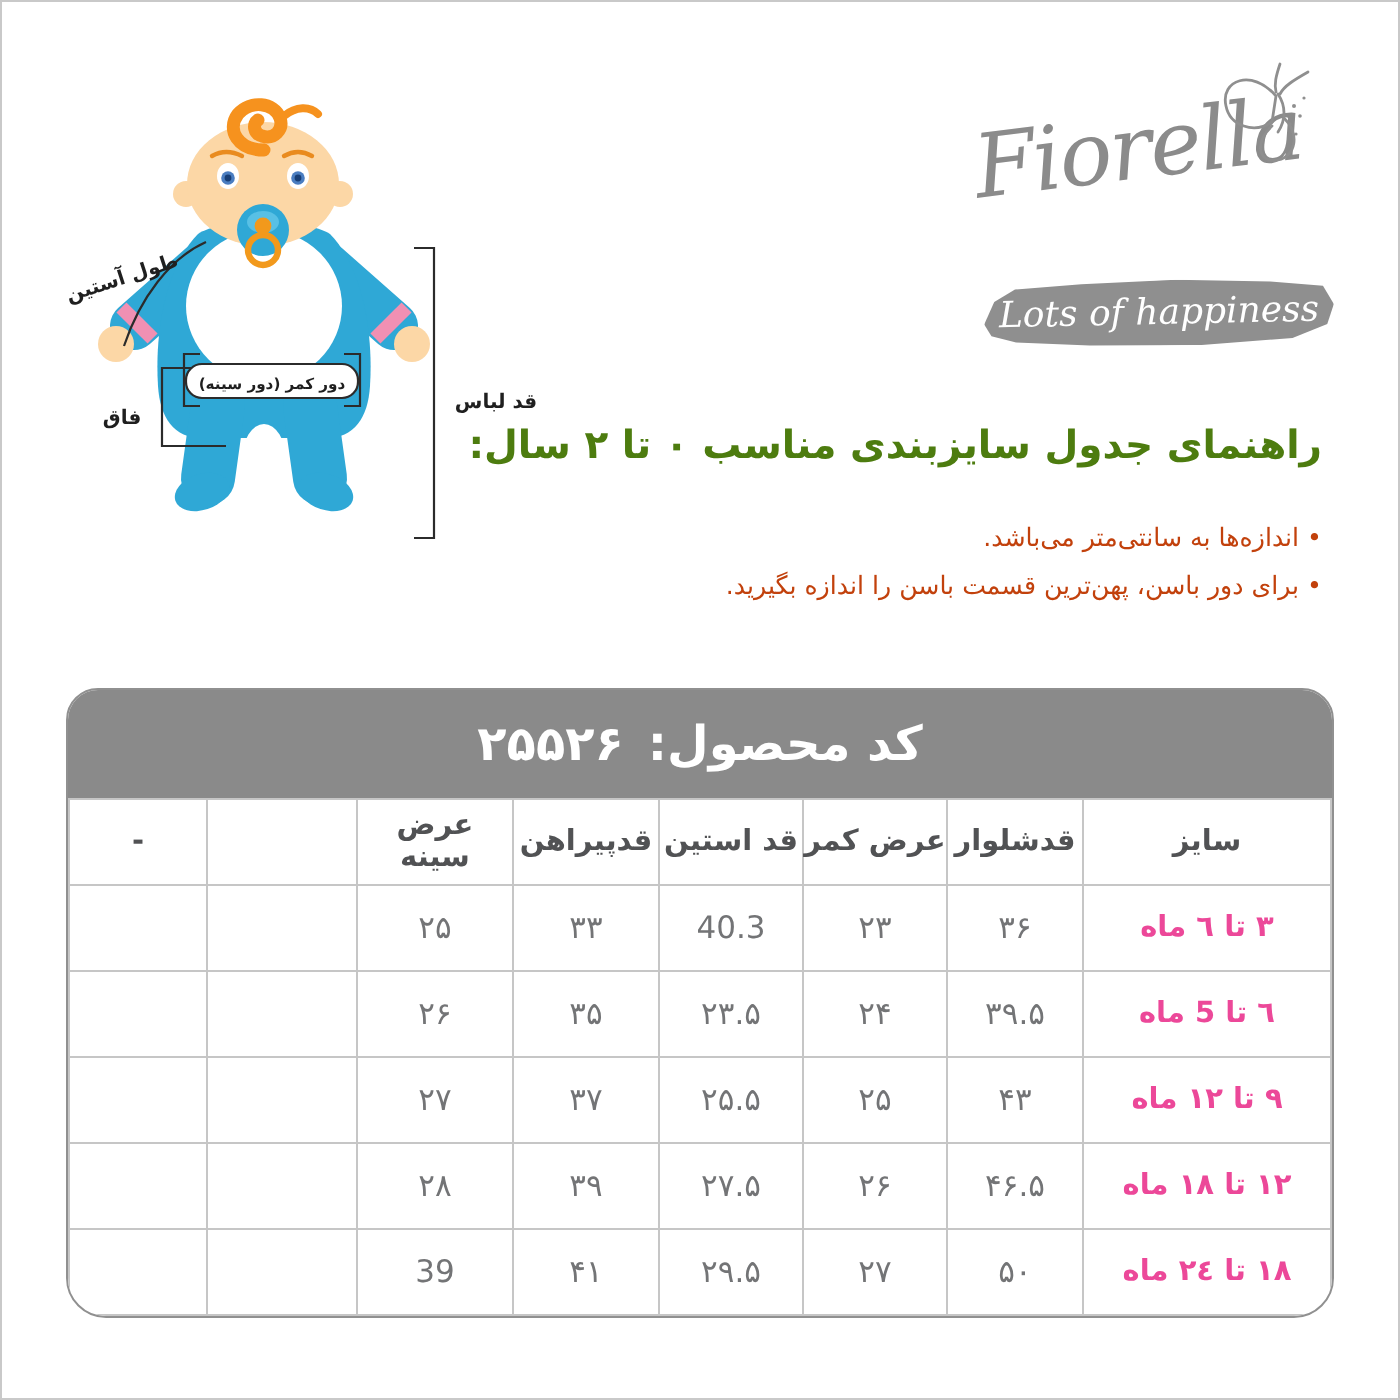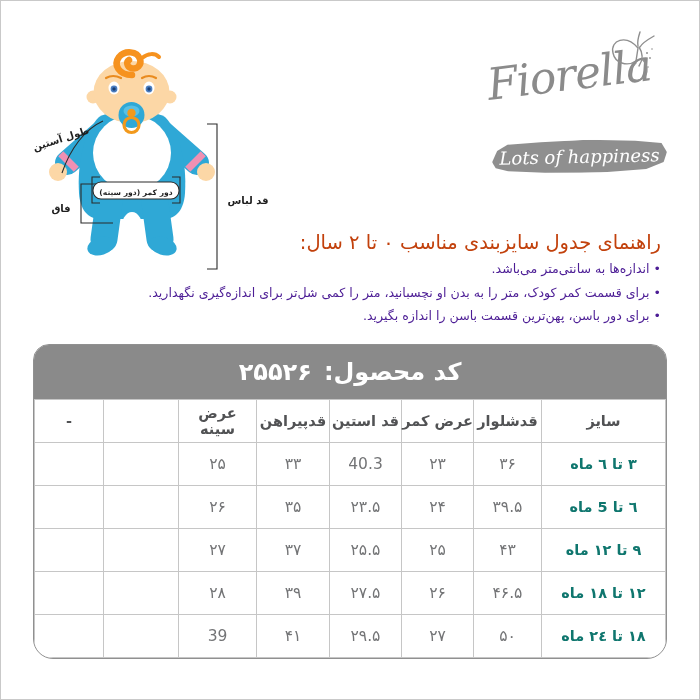--- a/index.html
+++ b/index.html
@@ -26,46 +26,46 @@
     clip-path:polygon(0% 62%,3% 28%,9% 10%,28% 4%,55% 0%,82% 6%,97% 14%,100% 42%,98% 72%,88% 92%,62% 100%,30% 97%,9% 90%,2% 80%);
     display:flex; align-items:center; justify-content:center;
   }
   .tagline-text {
     color:#ffffff; font-family:"DejaVu Serif","Liberation Serif",serif;
     font-style:italic; font-size:18px; white-space:nowrap;
   }
 
   
   .guide-title {
-    position:absolute; top:230px; right:38px; direction:rtl;
-    font-size:19.5px; font-weight:normal; color:#c2410c; white-space:nowrap;
+    position:absolute; top:210px; right:38px; direction:rtl;
+    font-size:19.5px; font-weight:bold; color:#4d7c0f; white-space:nowrap;
   }
   .guide-bullets {
     position:absolute; top:256px; right:38px; direction:rtl; text-align:right;
-    font-size:12.6px; color:#4c1d95; line-height:23.5px; white-space:nowrap;
+    font-size:12.6px; color:#c2410c; line-height:23.5px; white-space:nowrap;
   }
 
   
   .size-table-wrap {
     position:absolute; left:32px; top:343px; width:634px;
     border:1.5px solid #909090; border-radius:16px 16px 20px 20px;
     overflow:hidden; background:#fff;
   }
   .code-band {
     height:54px; background:#8a8a8a; color:#ffffff; direction:rtl;
     display:flex; align-items:center; justify-content:center; gap:12px;
     font-size:24px; font-weight:bold;
   }
   table.size-table { width:100%; border-collapse:collapse; table-layout:fixed; direction:rtl; }
   .size-table th, .size-table td {
     border:1px solid #c6c6c6; height:43px; text-align:center; vertical-align:middle;
   }
   .size-table th { color:#515254; font-size:14.5px; font-weight:600; }
   .size-table td { color:#737476; font-size:15.5px;margin-left:44px; }
-  .size-table td.size-col { color:#0f766e; font-size:14.5px; font-weight:bold; }
+  .size-table td.size-col { color:#ec4899; font-size:14.5px; font-weight:bold; }
 
   .c-size{width:124px;} .c-1{width:68px;} .c-2{width:72px;} .c-3{width:72px;}
   .c-4{width:73px;} .c-5{width:78px;} .c-6{width:75px;} .c-7{width:69px;}
 
   text.dim-label { font-family:"DejaVu Sans","Liberation Sans",sans-serif; font-weight:bold; fill:#1f1f1f; }
 </style>
 </head>
 <body>
 
 <div class="frame">
@@ -143,21 +143,20 @@
       <circle cx="46" cy="39" r="0.8"></circle>
     </g>
   </svg>
   <div class="tagline-stroke">
     <span class="tagline-text">Lots of happiness</span>
   </div>
 
   <div class="guide-title">راهنمای جدول سایزبندی مناسب ۰ تا ۲ سال:</div>
   <div class="guide-bullets">
     <div>• اندازه‌ها به سانتی‌متر می‌باشد.</div>
-    <div>• برای قسمت کمر کودک، متر را به بدن او نچسبانید، متر را کمی شل‌تر برای اندازه‌گیری نگهدارید.</div>
     <div>• برای دور باسن، پهن‌ترین قسمت باسن را اندازه بگیرید.</div>
   </div>
 
   <div class="size-table-wrap">
     <div class="code-band">
       <span>کد محصول:</span>
       <span>۲۵۵۲۶</span>
     </div>
     <table class="size-table">
       <colgroup>

